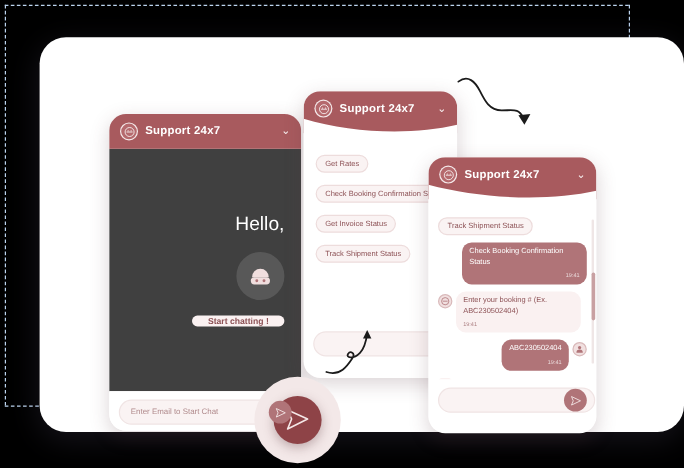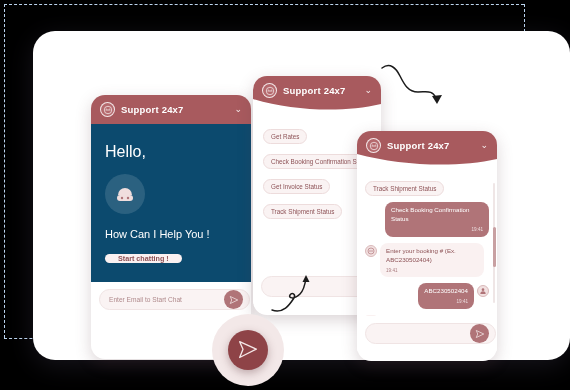--- a/index.html
+++ b/index.html
@@ -64,22 +64,22 @@
   .composer { display:flex; align-items:center; background:#fff; padding: 7px 8px; }
   .composer .field { flex:1; background:#faf3f3; border:1px solid #f0e4e4; border-radius:13px;
                      height: 21px; display:flex; align-items:center; padding: 0 9px;
                      font-size: 6.6px; color:#b08a8c; }
   .send { width: 19px; height: 19px; border-radius: 50%; background:#b07478;
           display:flex; align-items:center; justify-content:center; flex:none; margin-left: -26px; z-index:2;}
   .send svg { width: 10px; height: 10px; }
 
   
   #panel-welcome { left: 91px; top: 71px; width: 160px; height: 264px; }
-  #panel-welcome .wg-body { background:#0c4a6e; height: 158px; display:flex;
-        flex-direction:column; align-items:flex-start; justify-content:center; color:#fff; padding: 0 14px; }
+  #panel-welcome .wg-body { background:#404040; height: 202px; display:flex;
+        flex-direction:column; align-items:flex-end; justify-content:center; color:#fff; padding: 0 14px; }
   .hello { font-size: 16px; font-weight: 400; margin-bottom: 13px; }
   .big-av { width: 40px; height: 40px; border-radius: 50%; background: rgba(255,255,255,.13);
             display:flex; align-items:center; justify-content:center; margin-bottom: 13px; }
   .big-av svg { width: 24px; height: 24px; }
   .howcan { font-size: 11px; text-align: center; line-height: 1.35; margin-bottom: 12px; }
   .cta { background:#faf1f1; color:#8d5256; border:none; border-radius: 12px;
          padding: 0 13px; font-size: 7.2px; font-weight: 700; font-family: inherit; cursor:pointer; }
 
   
   #panel-menu { left: 253px; top: 52px; width: 128px; height: 239px; }
@@ -138,21 +138,20 @@
     <div class="wg-body">
       <div class="hello">Hello,</div>
       <div class="big-av">
         <svg viewBox="0 0 24 24" fill="none" stroke="#f0dede" stroke-width="1.4">
           <path d="M5 13a7 7 0 0 1 14 0" fill="#f0dede" stroke="none"></path>
           <rect x="4" y="13" width="16" height="6" rx="3" fill="#f0dede" stroke="none"></rect>
           <circle cx="9" cy="16" r="1.2" fill="#b07478" stroke="none"></circle>
           <circle cx="15" cy="16" r="1.2" fill="#b07478" stroke="none"></circle>
         </svg>
       </div>
-      <div class="howcan">How Can I Help You !</div>
       <button class="cta">Start chatting !</button>
     </div>
 
     <div class="composer">
       <div class="field">Enter Email to Start Chat</div>
       <div class="send">
         <svg viewBox="0 0 24 24" fill="none" stroke="#f7ecec" stroke-width="1.7" stroke-linejoin="round">
           <path d="M3 20.5 21 12 3 3.5l3.5 8.5L3 20.5Z"></path>
         </svg>
       </div>

